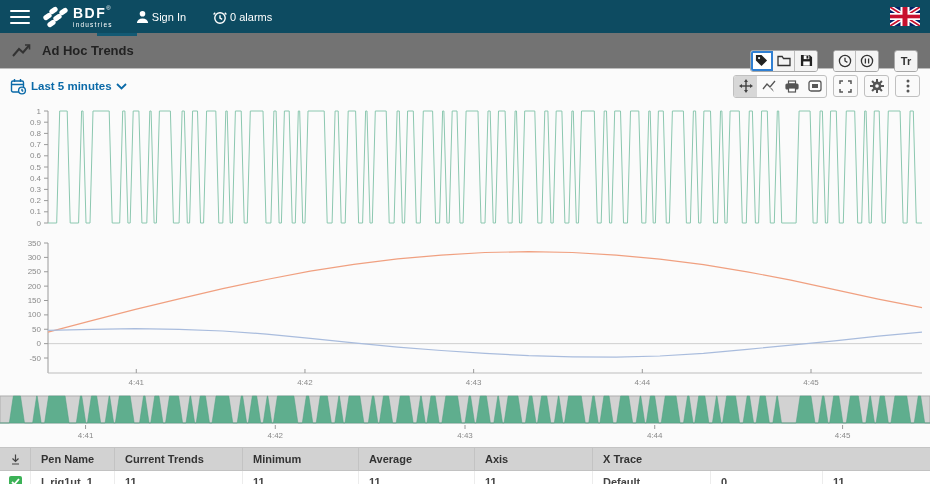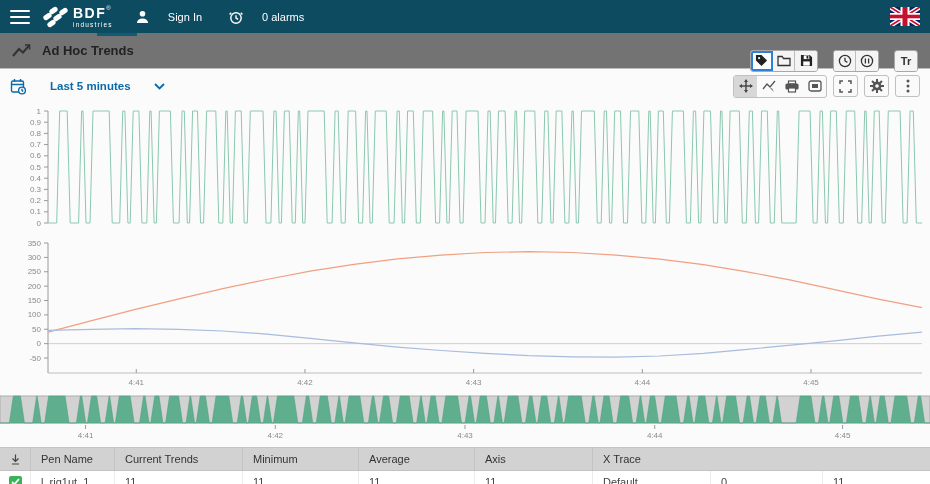--- a/index.html
+++ b/index.html
@@ -9,49 +9,49 @@
   
   .topbar { height:33px; background:#0d4b61; display:flex; align-items:center; padding:0 10px; color:#fff; position:relative; }
   .hamburger { width:20px; height:14px; display:flex; flex-direction:column; justify-content:space-between; cursor:pointer; margin-right:12px; }
   .hamburger span { display:block; height:2px; background:#fff; border-radius:1px; }
   .logo { display:flex; align-items:center; gap:5px; margin-right:22px; }
   .logo-text { line-height:1; }
   .logo-brand { font-size:14px; font-weight:bold; letter-spacing:1.5px; }
   .logo-reg { font-size:6px; vertical-align:top; }
   .logo-sub { font-size:6.5px; letter-spacing:1.2px; margin-top:1px; }
   .logo-accent { position:absolute; left:97px; top:33px; width:40px; height:3px; background:#135a74; }
-  .tb-item { display:flex; align-items:center; gap:18px; font-size:11px; margin-right:26px; cursor:pointer; }
+  .tb-item { display:flex; align-items:center; gap:2px; font-size:11px; margin-right:26px; cursor:pointer; }
   .flag { margin-left:auto; width:30px; height:19px; cursor:pointer; }
 
   
   .titlebar { height:36px; background:#737373; border-bottom:1px solid #bdbdbd; display:flex; align-items:center; padding:0 12px; }
   .titlebar .title { font-size:13px; font-weight:bold; color:#222; margin-left:10px; }
   .tb-right { margin-left:auto; display:flex; gap:15px; align-items:center;margin-top:20px; }
   .btn-group { display:flex; border:1px solid #a8a8a8; border-radius:3px; background:#f4f4f4; overflow:hidden; }
   .btn-group .ibtn { width:22px; height:20px; display:flex; align-items:center; justify-content:center; border-right:1px solid #bdbdbd; cursor:pointer; background:#f4f4f4; }
   .btn-group .ibtn:last-child { border-right:none; }
   .btn-group .ibtn.sel { outline:2px solid #2f7fd2; outline-offset:-2px; background:#fff; }
   .tr-btn { font-size:11px; font-weight:bold; color:#333; width:26px; }
 
   
   .controls { height:34px; display:flex; align-items:center; padding:0 10px; background:#fbfbfb; }
-  .time-sel { display:flex; align-items:center; gap:23px; color:#0b6aa8; font-size:11.5px; font-weight:bold; cursor:pointer; }
+  .time-sel { display:flex; align-items:center; gap:4px; color:#0b6aa8; font-size:11.5px; font-weight:bold; cursor:pointer; }
   .chart-tools { margin-left:auto; display:flex; gap:6px; align-items:center; }
   .tool-group { display:flex; border:1px solid #c0c0c0; border-radius:3px; background:#fafafa; overflow:hidden; }
   .tool-group .ibtn { width:23px; height:21px; display:flex; align-items:center; justify-content:center; cursor:pointer; }
   .tool-group .ibtn.active { background:#d7d7d7; }
   .tool-single { width:25px; height:22px; border:1px solid #c0c0c0; border-radius:3px; background:#fafafa; display:flex; align-items:center; justify-content:center; cursor:pointer; }
 
   
   .chart-wrap { background:#fbfbfb; }
   svg text { font-family:"Liberation Sans", sans-serif; }
 
   
   .pen-table { border-top:1px solid #c4c4c4; margin-top:2px; font-size:11px; }
-  .tr-grid { display:grid; grid-template-columns:30px 84px 128px 116px 116px 118px 118px 112px 1fr; align-items:center; }
+  .tr-grid { display:grid; grid-template-columns:30px 84px 128px 116px 116px 118px 118px 112px 1fr; align-items:center;font-weight:bold; }
   .thead { background:#d2d2d2; height:23px; color:#333; border-bottom:1px solid #c2c2c2; }
   .thead .th { padding-left:10px; border-left:1px solid #c3c3c3; height:100%; display:flex; align-items:center; cursor:pointer; }
   .thead .th:first-child { border-left:none; justify-content:center; padding-left:0; }
   .tbody-row { background:#fff; height:22px; color:#444; }
   .tbody-row .td { padding-left:10px; border-left:1px solid #ececec; height:100%; display:flex; align-items:center; }
   .tbody-row .td:first-child { border-left:none; justify-content:center; padding-left:0; }
   .chk { width:13px; height:13px; background:#3cb257; border-radius:2px; display:flex; align-items:center; justify-content:center; cursor:pointer; }
 </style>
 </head>
 <body>

